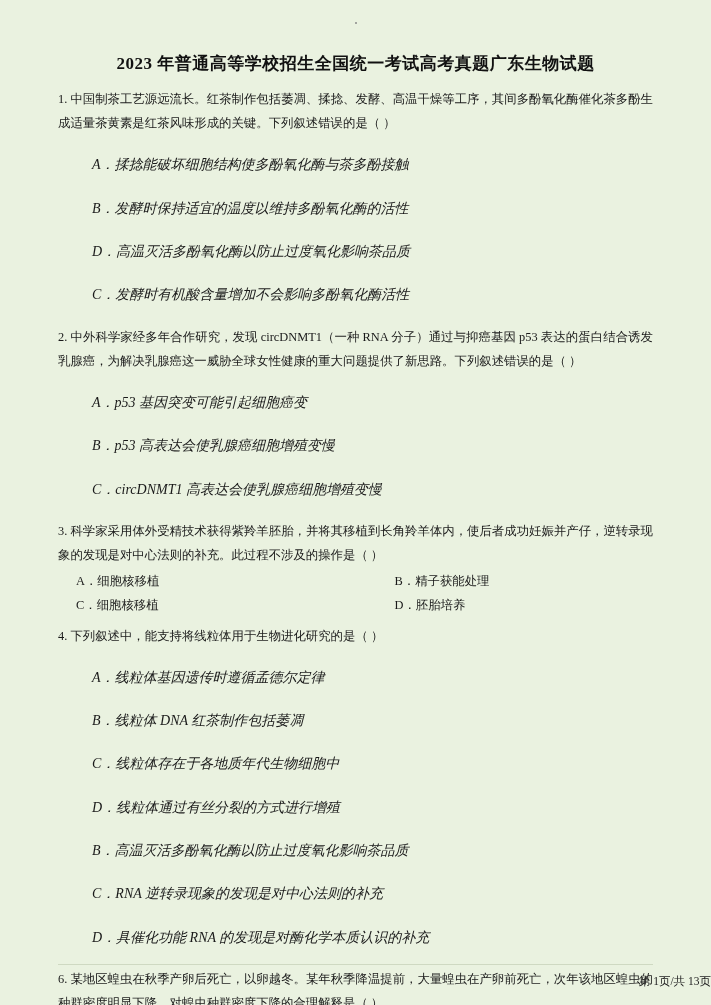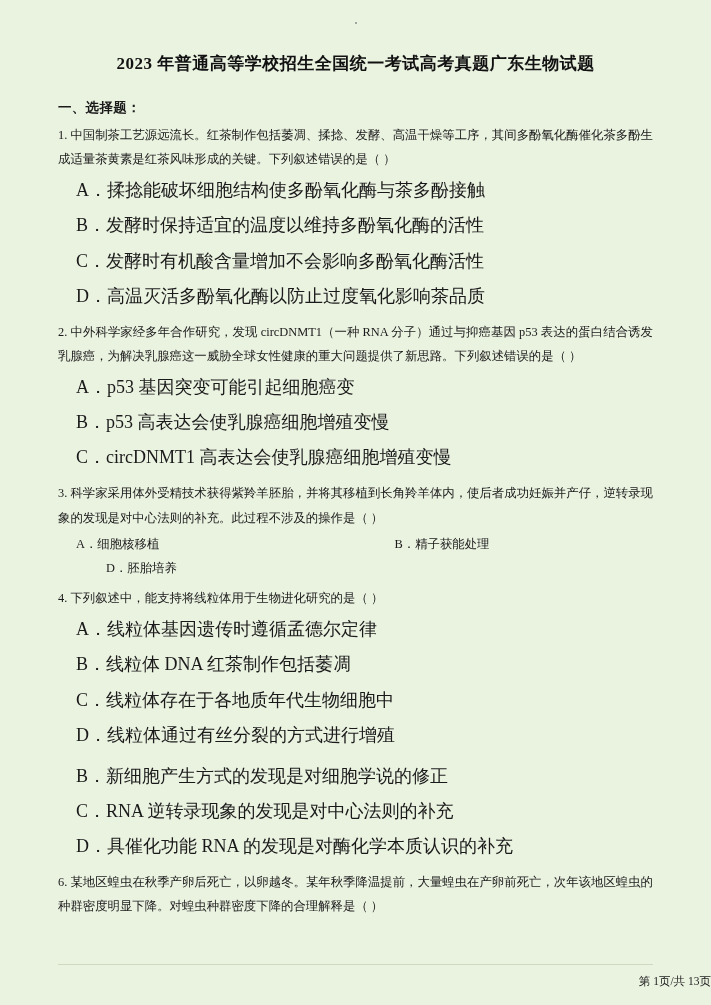--- a/index.html
+++ b/index.html
@@ -53,24 +53,25 @@
     margin-top: 6px;
   }
   .q-stem {
     font-size: 12.4px;
     line-height: 1.95;
     text-align: justify;
     text-justify: inter-ideograph;
     margin: 0 0 2px 0;
   }
   .opt {
-    font-size: 18px;
+    font-size: 14px;
     line-height: 1.95;
-    margin: 0;
+    margin: 16px;
     padding-left: 18px;
+    font-style: italic;
   }
   .opt-row {
     display: flex;
     font-size: 12.4px;
     line-height: 1.95;
     padding-left: 18px;
   }
   .opt-row .col {
     flex: 0 0 50%;
   }
@@ -98,31 +99,30 @@
   }
 </style>
 </head>
 <body>
 
 <div class="page">
   <div class="top-dot"></div>
 
   <h1 class="doc-title">2023 年普通高等学校招生全国统一考试高考真题广东生物试题</h1>
 
-  <div class="section-head">一、选择题：</div>
 
   <div class="q-block">
     <p class="q-stem">
       <span>1.</span>
       <span>中国制茶工艺源远流长。红茶制作包括萎凋、揉捻、发酵、高温干燥等工序，其间多酚氧化酶催化茶多酚生成适量茶黄素是红茶风味形成的关键。下列叙述错误的是（       ）</span>
     </p>
     <p class="opt">A．揉捻能破坏细胞结构使多酚氧化酶与茶多酚接触</p>
     <p class="opt">B．发酵时保持适宜的温度以维持多酚氧化酶的活性</p>
+    <p class="opt">D．高温灭活多酚氧化酶以防止过度氧化影响茶品质</p>
     <p class="opt">C．发酵时有机酸含量增加不会影响多酚氧化酶活性</p>
-    <p class="opt">D．高温灭活多酚氧化酶以防止过度氧化影响茶品质</p>
   </div>
 
   <div class="q-block">
     <p class="q-stem">
       <span>2.</span>
       <span>中外科学家经多年合作研究，发现 circDNMT1（一种 RNA 分子）通过与抑癌基因 p53 表达的蛋白结合诱发乳腺癌，为解决乳腺癌这一威胁全球女性健康的重大问题提供了新思路。下列叙述错误的是（       ）</span>
     </p>
     <p class="opt">A．p53 基因突变可能引起细胞癌变</p>
     <p class="opt">B．p53 高表达会使乳腺癌细胞增殖变慢</p>
     <p class="opt">C．circDNMT1 高表达会使乳腺癌细胞增殖变慢</p>
@@ -131,37 +131,38 @@
   <div class="q-block">
     <p class="q-stem">
       <span>3.</span>
       <span>科学家采用体外受精技术获得紫羚羊胚胎，并将其移植到长角羚羊体内，使后者成功妊娠并产仔，逆转录现象的发现是对中心法则的补充。此过程不涉及的操作是（       ）</span>
     </p>
     <div class="opt-row">
       <div class="col">A．细胞核移植</div>
       <div class="col second">B．精子获能处理</div>
     </div>
     <div class="opt-row">
+      <div class="col">C．细胞核移植</div>
       <div class="col second">D．胚胎培养</div>
     </div>
   </div>
 
   <div class="q-block">
     <p class="q-stem">
       <span>4.</span>
       <span>下列叙述中，能支持将线粒体用于生物进化研究的是（       ）</span>
     </p>
     <p class="opt">A．线粒体基因遗传时遵循孟德尔定律</p>
     <p class="opt">B．线粒体 DNA 红茶制作包括萎凋</p>
     <p class="opt">C．线粒体存在于各地质年代生物细胞中</p>
     <p class="opt">D．线粒体通过有丝分裂的方式进行增殖</p>
   </div>
 
   <div class="q-block">
-    <p class="opt">B．新细胞产生方式的发现是对细胞学说的修正</p>
+    <p class="opt">B．高温灭活多酚氧化酶以防止过度氧化影响茶品质</p>
     <p class="opt">C．RNA 逆转录现象的发现是对中心法则的补充</p>
     <p class="opt">D．具催化功能 RNA 的发现是对酶化学本质认识的补充</p>
   </div>
 
   <div class="q-block">
     <p class="q-stem">
       <span>6.</span>
       <span>某地区蝗虫在秋季产卵后死亡，以卵越冬。某年秋季降温提前，大量蝗虫在产卵前死亡，次年该地区蝗虫的种群密度明显下降。对蝗虫种群密度下降的合理解释是（       ）</span>
     </p>
   </div>

